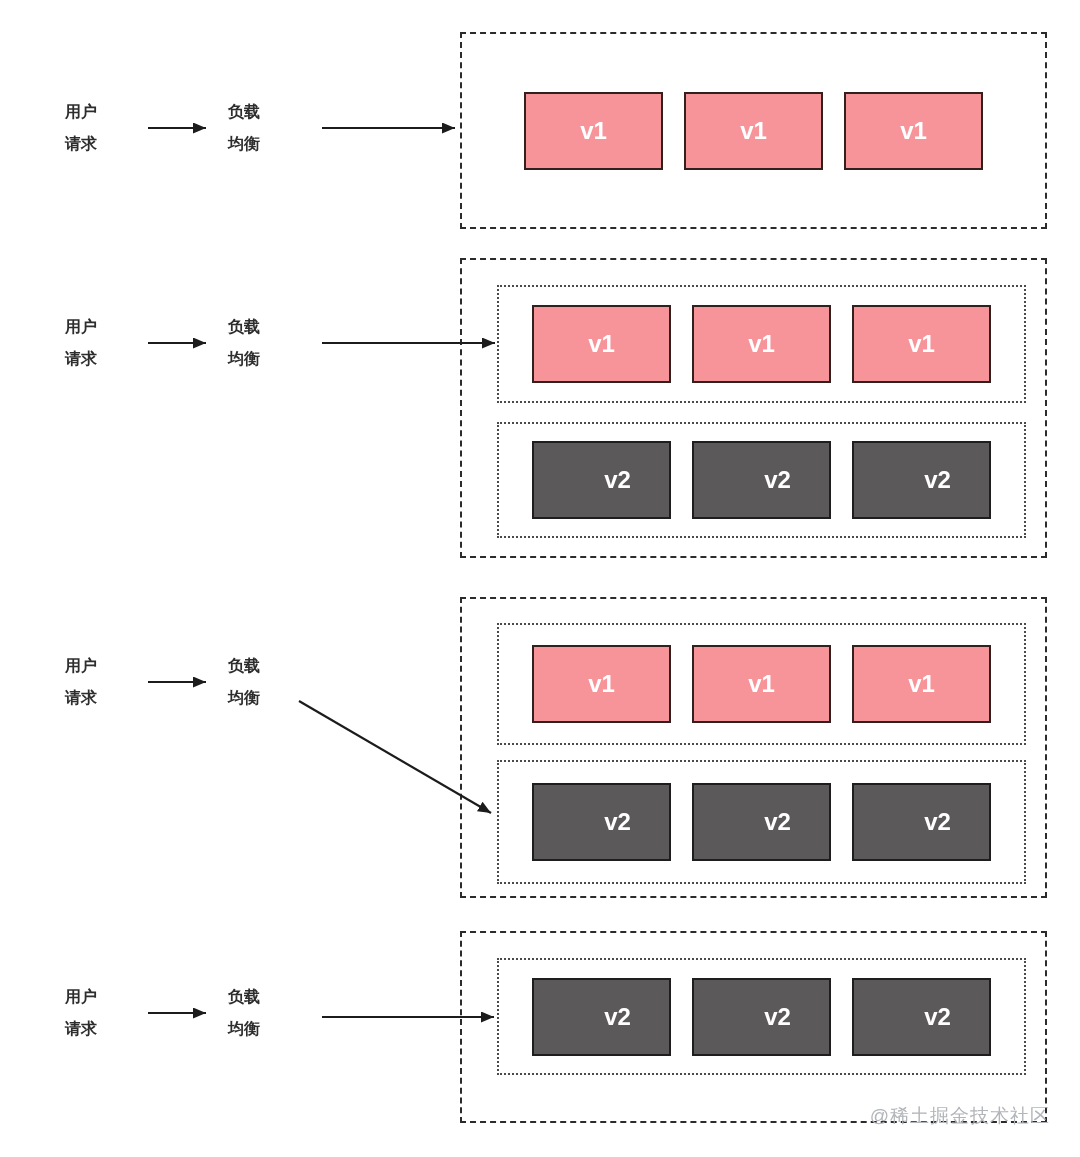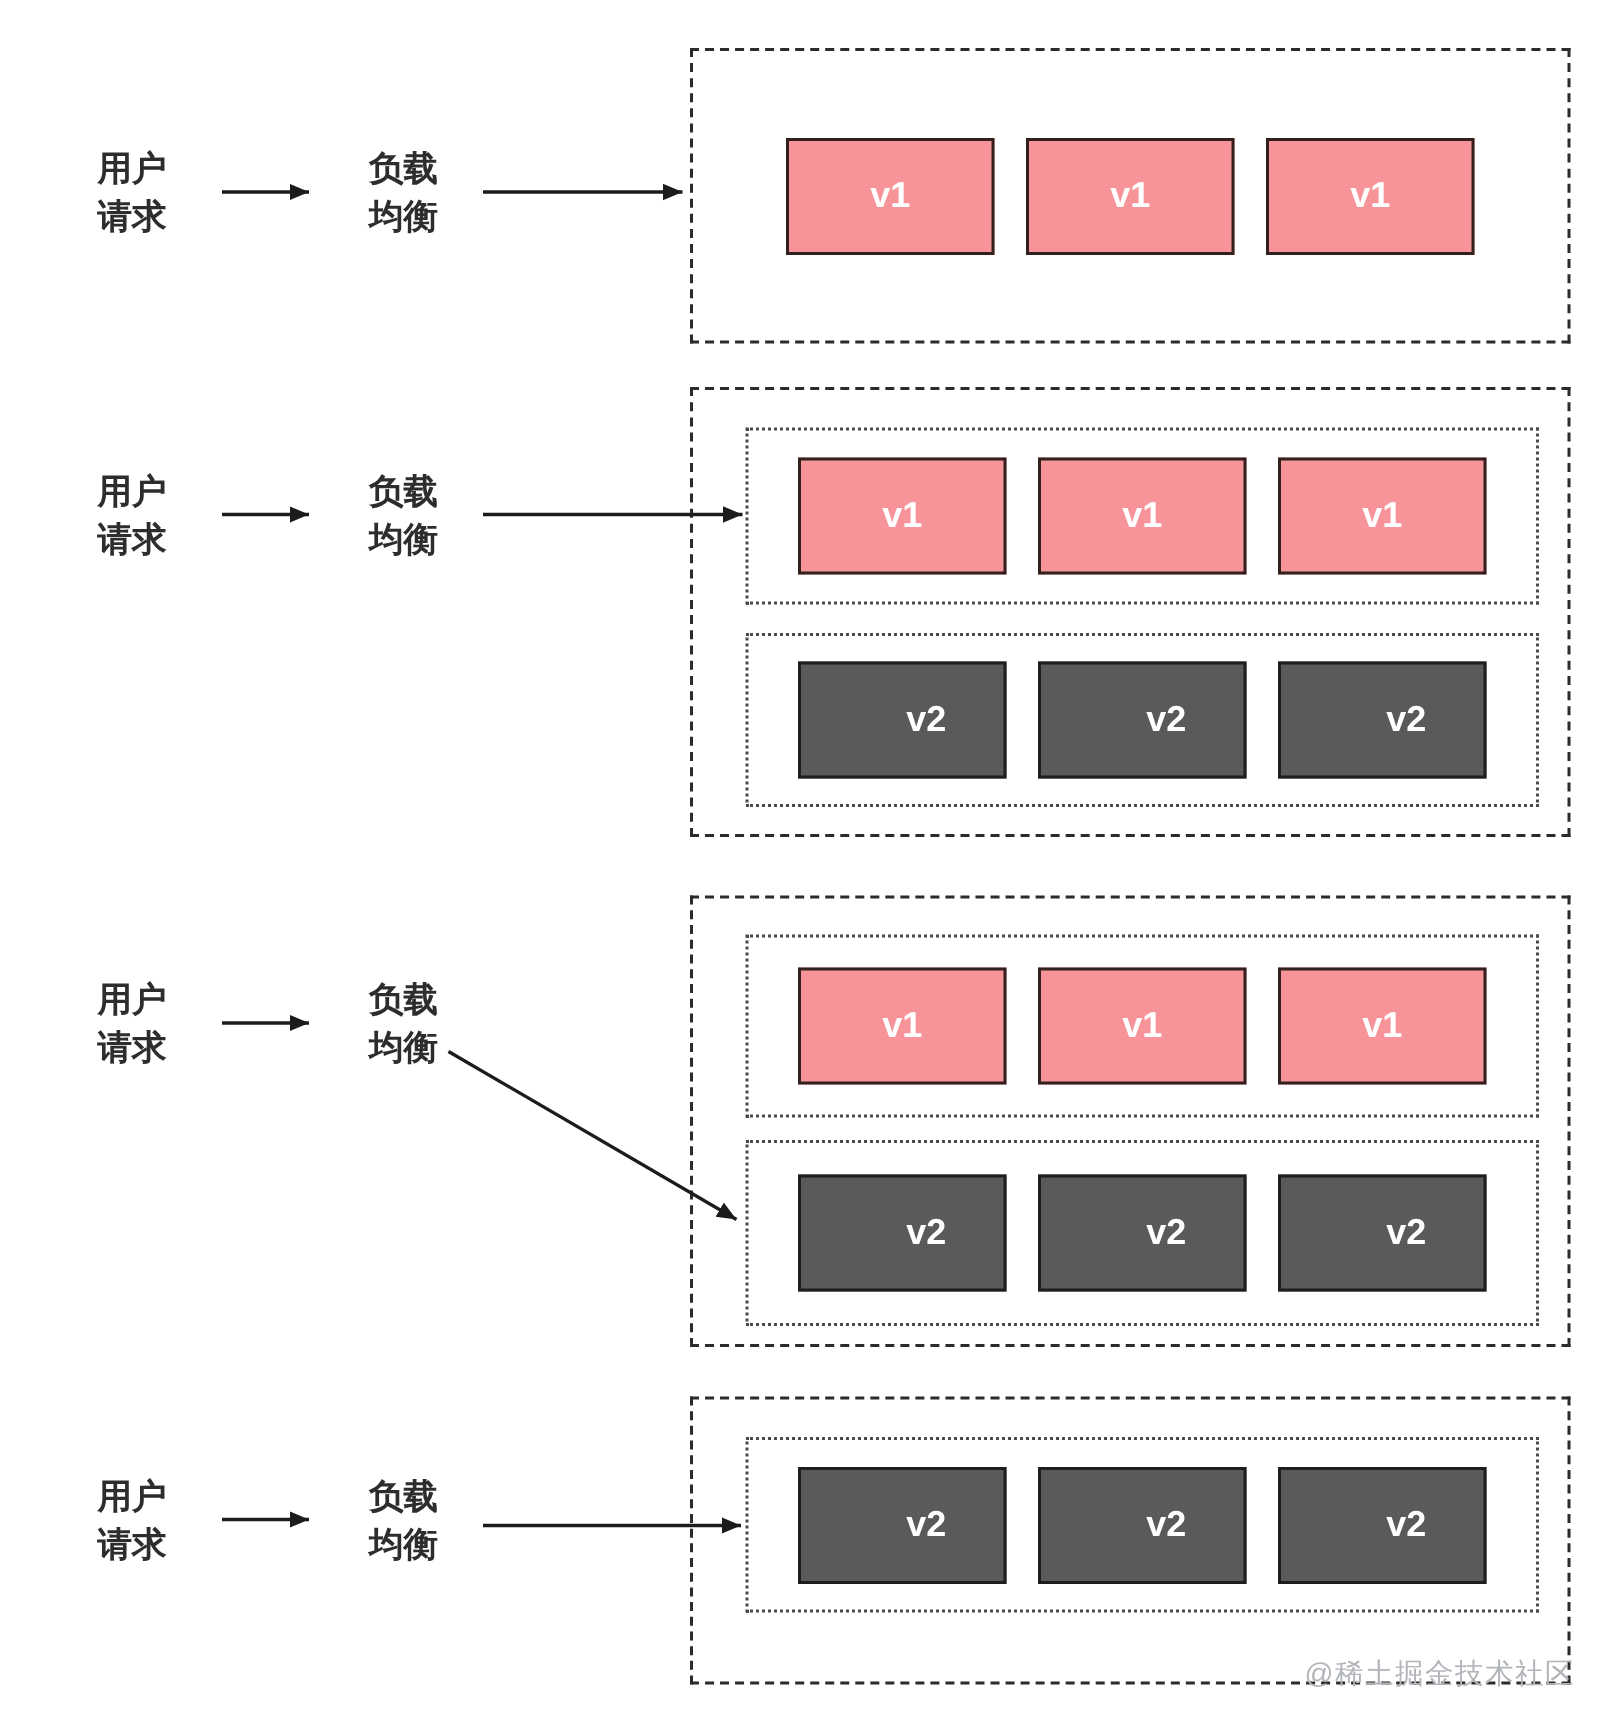--- a/index.html
+++ b/index.html
@@ -15,25 +15,25 @@
   html,body{background:#ffffff;}
   body{
     font-family:"Liberation Sans","DejaVu Sans",sans-serif;
     width:1080px;height:1157px;position:relative;overflow:hidden;
   }
   .canvas{position:absolute;inset:0;background:#ffffff;}
 
   
   .ulabel,.lblabel{
     position:absolute;transform:translateY(-50%);
-    color:var(--label-text);font-size:23px;font-weight:600;line-height:32px;
+    color:var(--label-text);font-size:16px;font-weight:600;line-height:32px;
     white-space:nowrap;
   }
   .ulabel{left:65px;}
-  .lblabel{left:246px;}
+  .lblabel{left:228px;}
   .ulabel .ln,.lblabel .ln{display:block;}
   .r1{top:128px;} .r2{top:343px;} .r3{top:682px;} .r4{top:1013px;}
 
   
   .stage{
     position:absolute;left:460px;width:587px;
     border:2px dashed var(--dash-border);background:transparent;
   }
   .s1{top:32px;height:197px;}
   .s2{top:258px;height:300px;}

